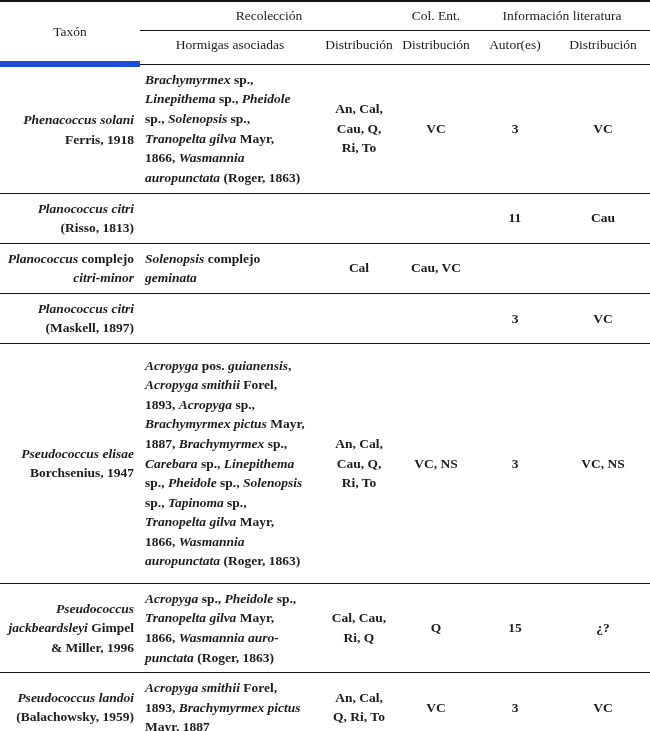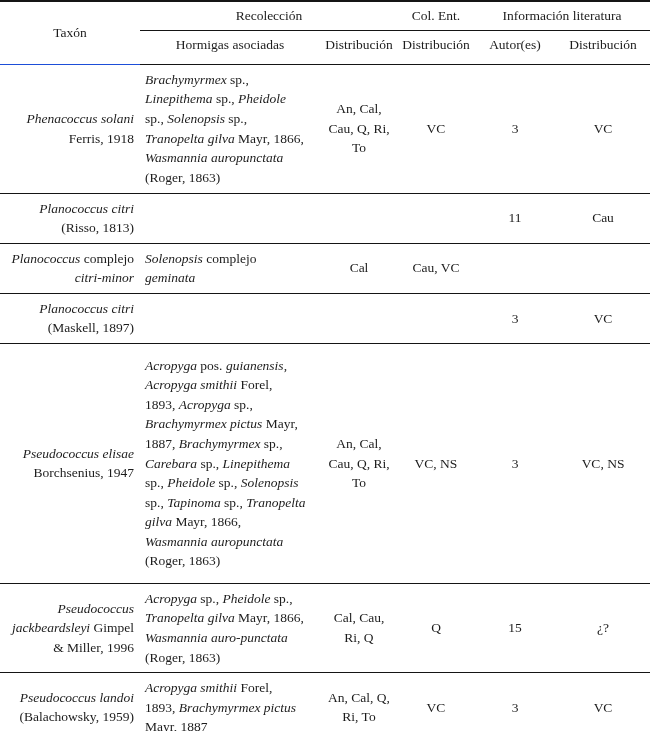--- a/index.html
+++ b/index.html
@@ -33,29 +33,30 @@
   col.c-dl    { width: 94px; }
 
   thead th {
     font-weight: normal;
     text-align: center;
     vertical-align: middle;
     padding: 2px 2px;
   }
   tr.group-row { height: 29px; }
   tr.group-row th.grp { border-bottom: 1px solid #151515; }
-  th.th-taxon { border-bottom: 1px solid #1d4ed8; margin-left: 20px; }
+  th.th-taxon { border-bottom: 6px solid #1d4ed8; margin-left: 20px; }
   tr.sub-row { height: 34px; }
   tr.sub-row th { border-bottom: 1px solid #151515; padding-bottom: 6px; margin-top: 8px; }
 
   tbody td {
     border-bottom: 1px solid #151515;
     vertical-align: middle;
     padding: 5px 6px;
     overflow: hidden;
+    font-weight: bold;
   }
   td.td-taxon { text-align: right; padding-left: 6px; padding-right: 6px; }
   td.td-ants  { text-align: left; padding-left: 5px; padding-right: 14px; }
   td.td-center { text-align: center; padding-left: 7px; padding-right: 7px; }
 
   tbody tr:nth-child(1) { height: 129px; }
   tbody tr:nth-child(2) { height: 49px; }
   tbody tr:nth-child(3) { height: 47px; }
   tbody tr:nth-child(4) { height: 44px; }
   tbody tr:nth-child(5) { height: 240px; }

